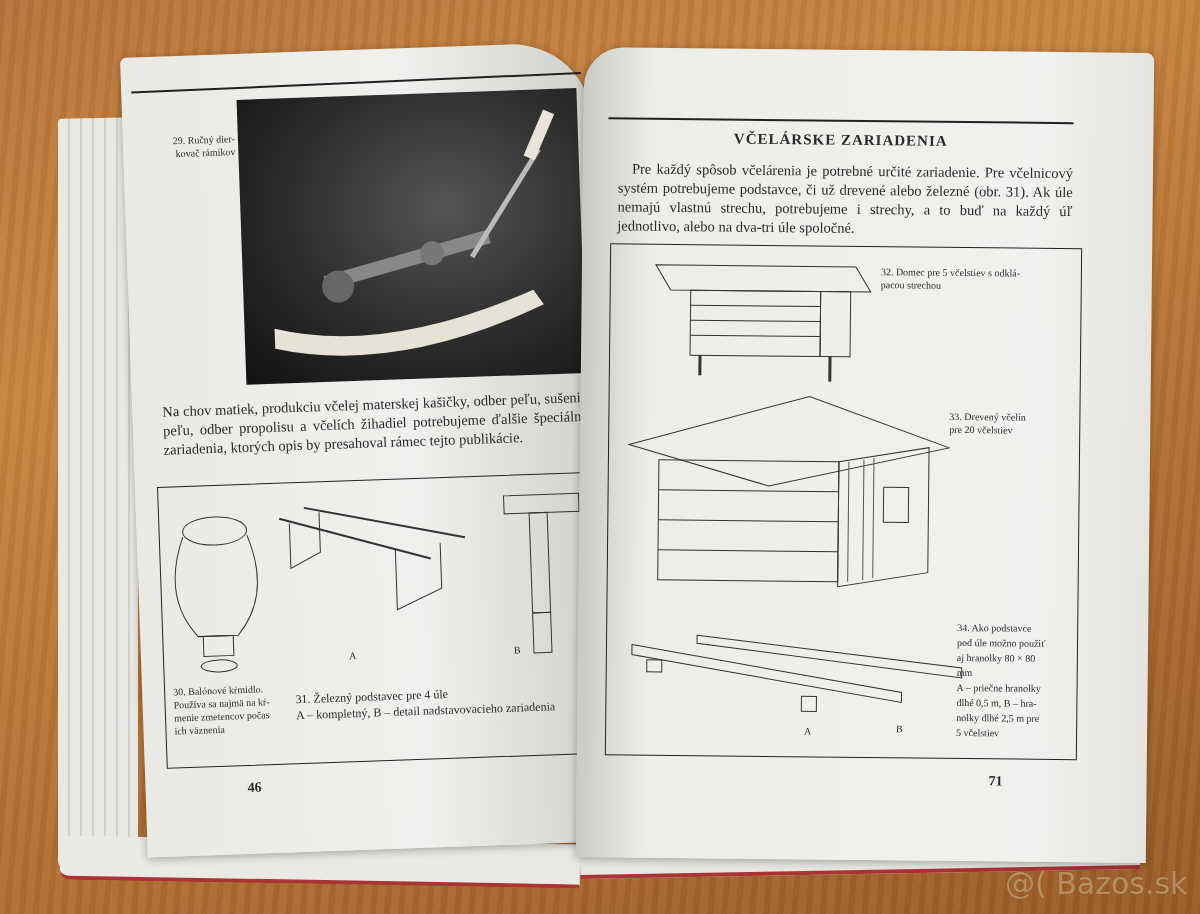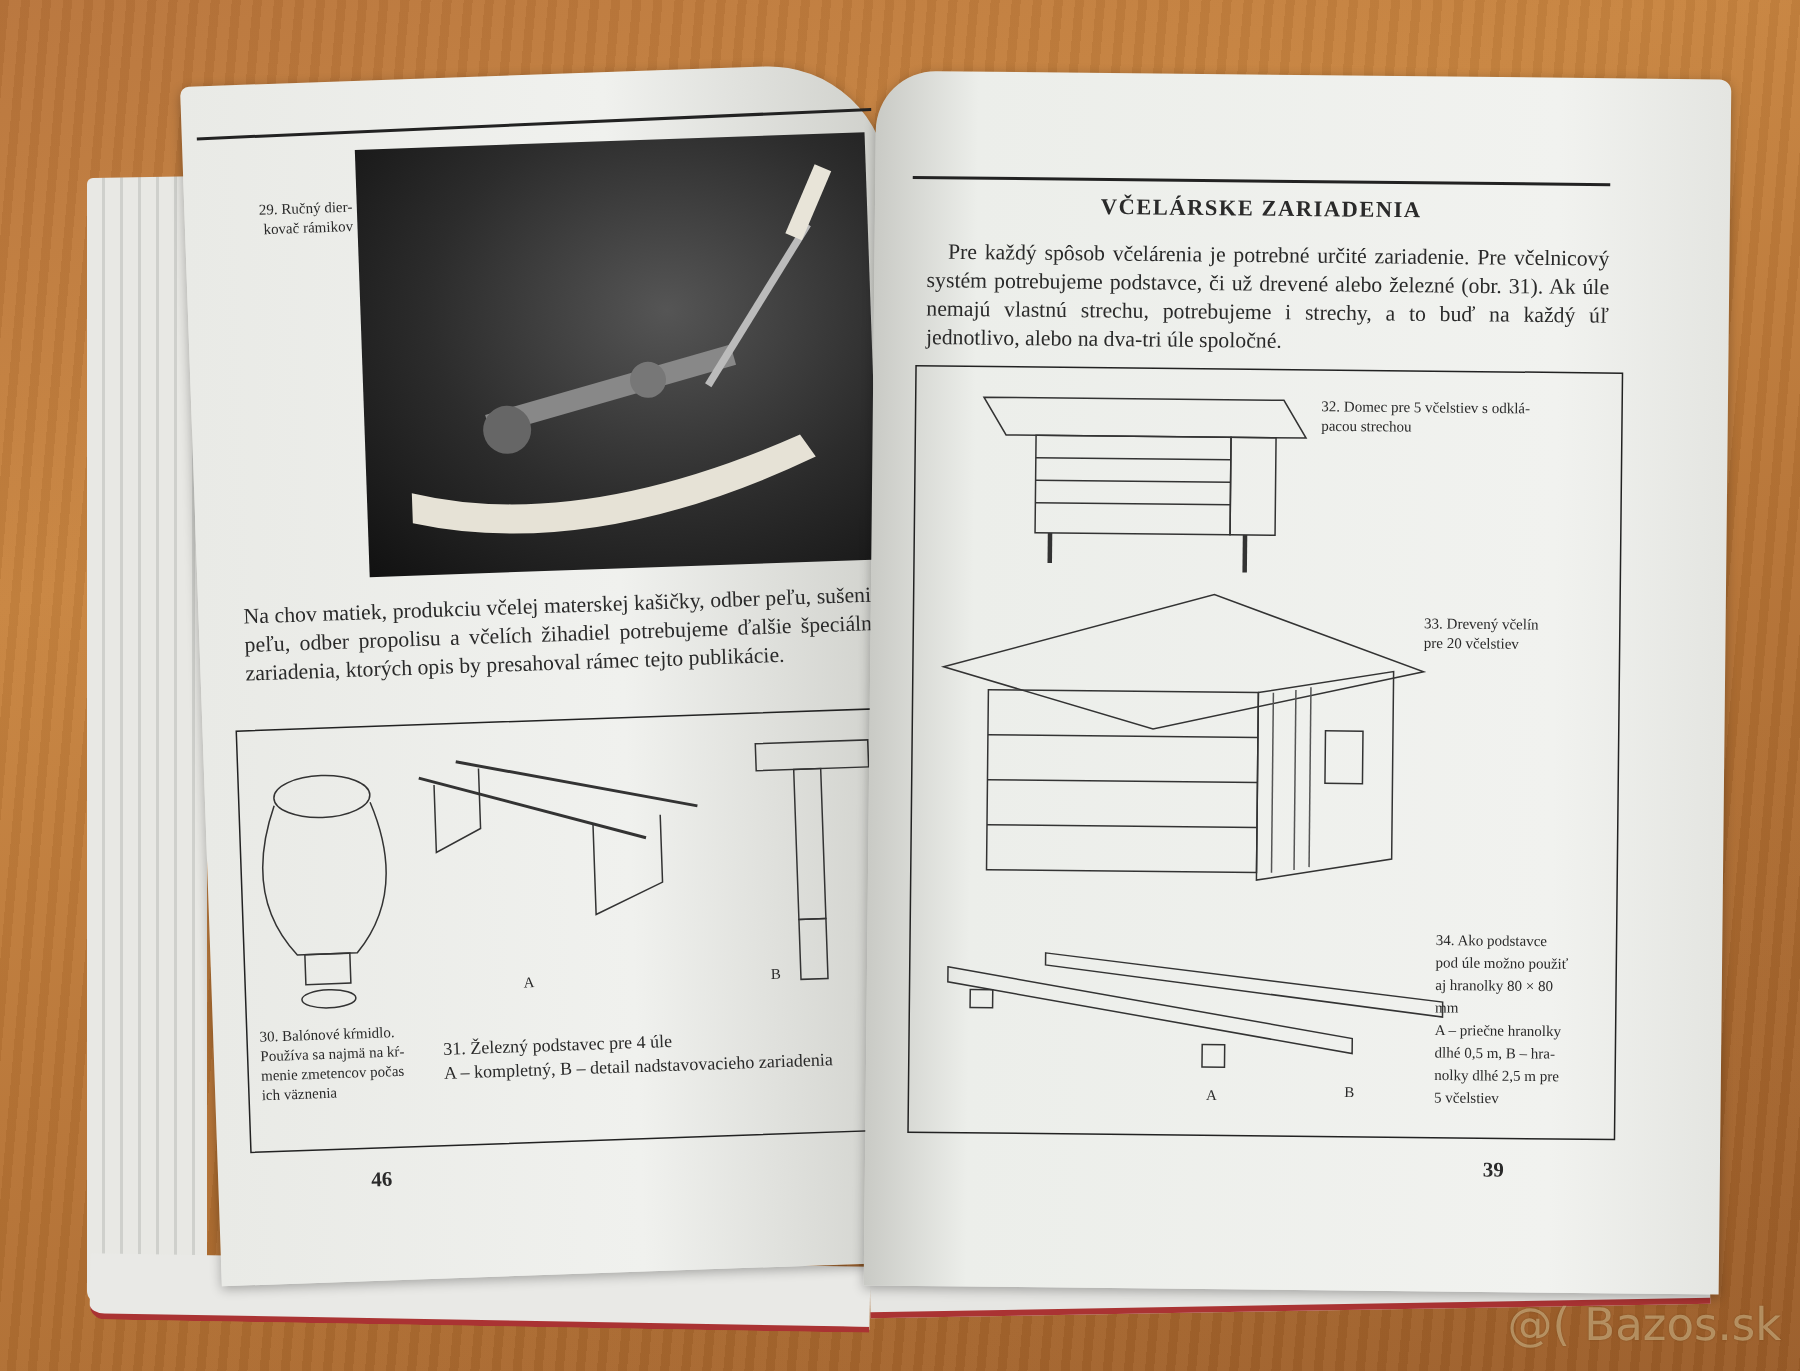--- a/index.html
+++ b/index.html
@@ -185,16 +185,16 @@
       <div>pod úle možno použiť</div>
       <div>aj hranolky 80 × 80</div>
       <div>mm</div>
       <div>A – priečne hranolky</div>
       <div>dlhé 0,5 m, B – hra-</div>
       <div>nolky dlhé 2,5 m pre</div>
       <div>5 včelstiev</div>
     </div>
   </div>
 
-  <div class="abs pagenum" style="left:412px; top:722px;">39</div>
+  <div class="abs pagenum" style="left:412px; top:722px;">71</div>
 </div>
 
 <div class="watermark">@( Bazos.sk</div>
 
 </body></html>

